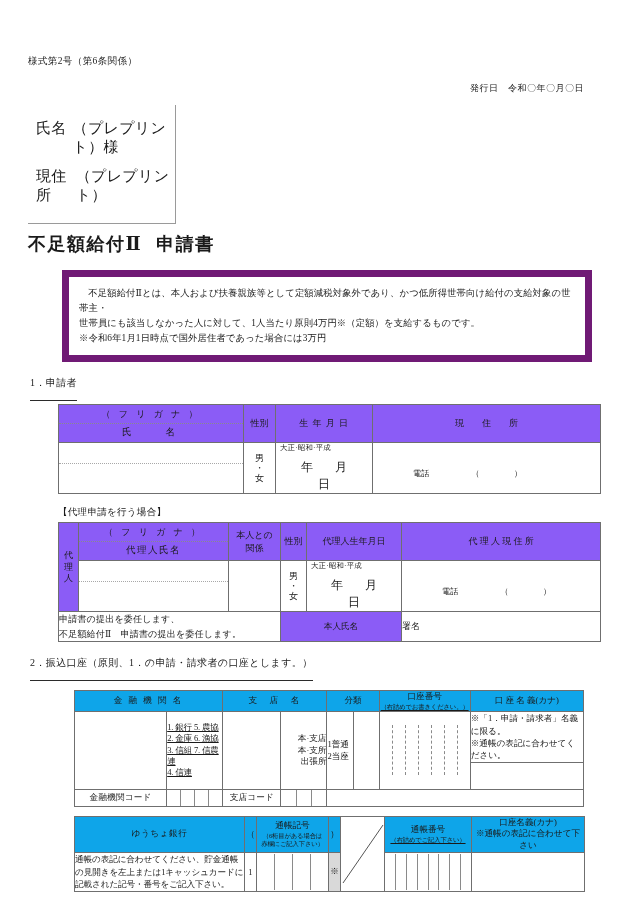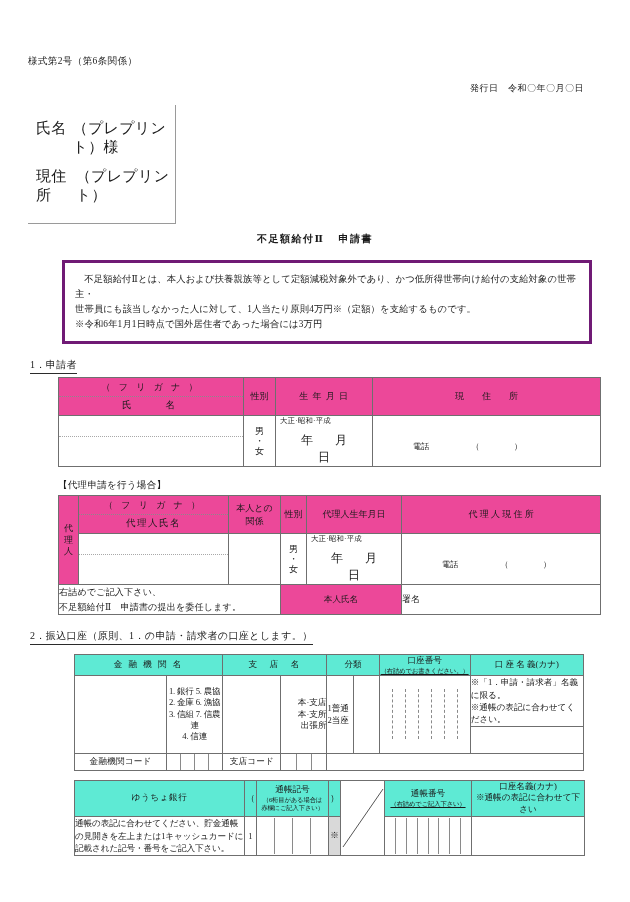--- a/index.html
+++ b/index.html
@@ -56,32 +56,32 @@
   .preprint-line {
     display: flex;
     font-size: 15px;
     margin: 6px 0 10px 0;
     letter-spacing: .3px;
   }
   .preprint-label { width: 52px; }
 
   
   .doc-title {
-    text-align: center;
-    font-size: 10px;
+    text-align: left;
+    font-size: 18px;
     font-weight: bold;
     letter-spacing: 1.5px;
     margin-top: 8px;
   }
   .doc-title .gap { display: inline-block; width: 14px; }
 
   
   .desc-box {
     margin: 14px 10px 0 34px;
-    border: 3px solid #701a75;
+    border: 7px solid #701a75;
     padding: 9px 10px 9px 10px;
     font-size: 9.3px;
     line-height: 1.62;
     letter-spacing: .15px;
   }
   .desc-box p { margin: 0; }
   .desc-box .indent { text-indent: 1em; }
 
   
   .muni-wrap {
@@ -124,21 +124,21 @@
     color: #555;
     letter-spacing: .4px;
   }
 
   
   .sec-head {
     font-size: 10px;
     margin: 14px 0 3px 2px;
     display: inline-block;
     border-bottom: 1px solid #2b2b2b;
-    padding-bottom: 1px;
+    padding-bottom: 10px;
     letter-spacing: .4px;
   }
   .sec-head-wrap { display: block; }
 
   
   table.grid {
     border-collapse: collapse;
     width: 542px;
     margin-left: 30px;
     table-layout: fixed;
@@ -147,21 +147,21 @@
     border: 1.8px solid #2b2b2b;
   }
   table.grid td, table.grid th {
     border: 1px solid #6f6f6f;
     font-weight: normal;
     font-size: 9px;
     vertical-align: middle;
     padding: 0;
   }
   .hd {
-    background: #ec4899;
+    background: #8b5cf6;
     text-align: center;
     margin-left: 36px;
   }
 
   
   .furi-cell { padding: 0; }
   .furi-top {
     border-bottom: 1px dotted #8a8a8a;
     text-align: center;
     font-size: 9px;
@@ -240,37 +240,38 @@
     table-layout: fixed;
     border: 1.8px solid #2b2b2b;
   }
   table.bank td {
     border: 1px solid #6f6f6f;
     font-size: 8.6px;
     vertical-align: middle;
     padding: 0;
   }
   .bank-hd {
-    background: #5eead4;
+    background: #0ea5e9;
     text-align: center;
     padding: 4px 0 4px 0;
     line-height: 1.35;
   }
   .tiny {
     font-size: 6.3px;
     letter-spacing: -.1px;
   }
   .ul { text-decoration: underline; }
   .kind-list {
     font-size: 5.6px;
     line-height: 1.32;
-    text-align: center;
+    text-align: left;
     padding: 2px 2px 2px 3px;
     border-left: 1px dotted #8a8a8a;
     letter-spacing: -.2px;
+    text-decoration: underline;
   }
   .branch-kind {
     font-size: 6.8px;
     line-height: 1.35;
     text-align: right;
     padding-right: 8px;
   }
   .futsu {
     font-size: 7.6px;
     line-height: 1.5;
@@ -455,21 +456,21 @@
         </div>
       </td>
       <td>
         <div class="tel">
           <span>電話</span><span class="paren">（</span><span style="display:inline-block;width:34px"></span><span>）</span>
         </div>
       </td>
     </tr>
     <tr>
       <td colspan="3" class="commission">
-        <div>右詰めでご記入下さい、</div>
+        <div>申請書の提出を委任します、</div>
         <div>不足額給付Ⅱ　申請書の提出を委任します。</div>
       </td>
       <td colspan="2" class="hd" style="font-size:8.6px">本人氏名</td>
       <td class="sig">
         <span>署名</span>
       </td>
     </tr>
   </tbody>
       </table>
 

